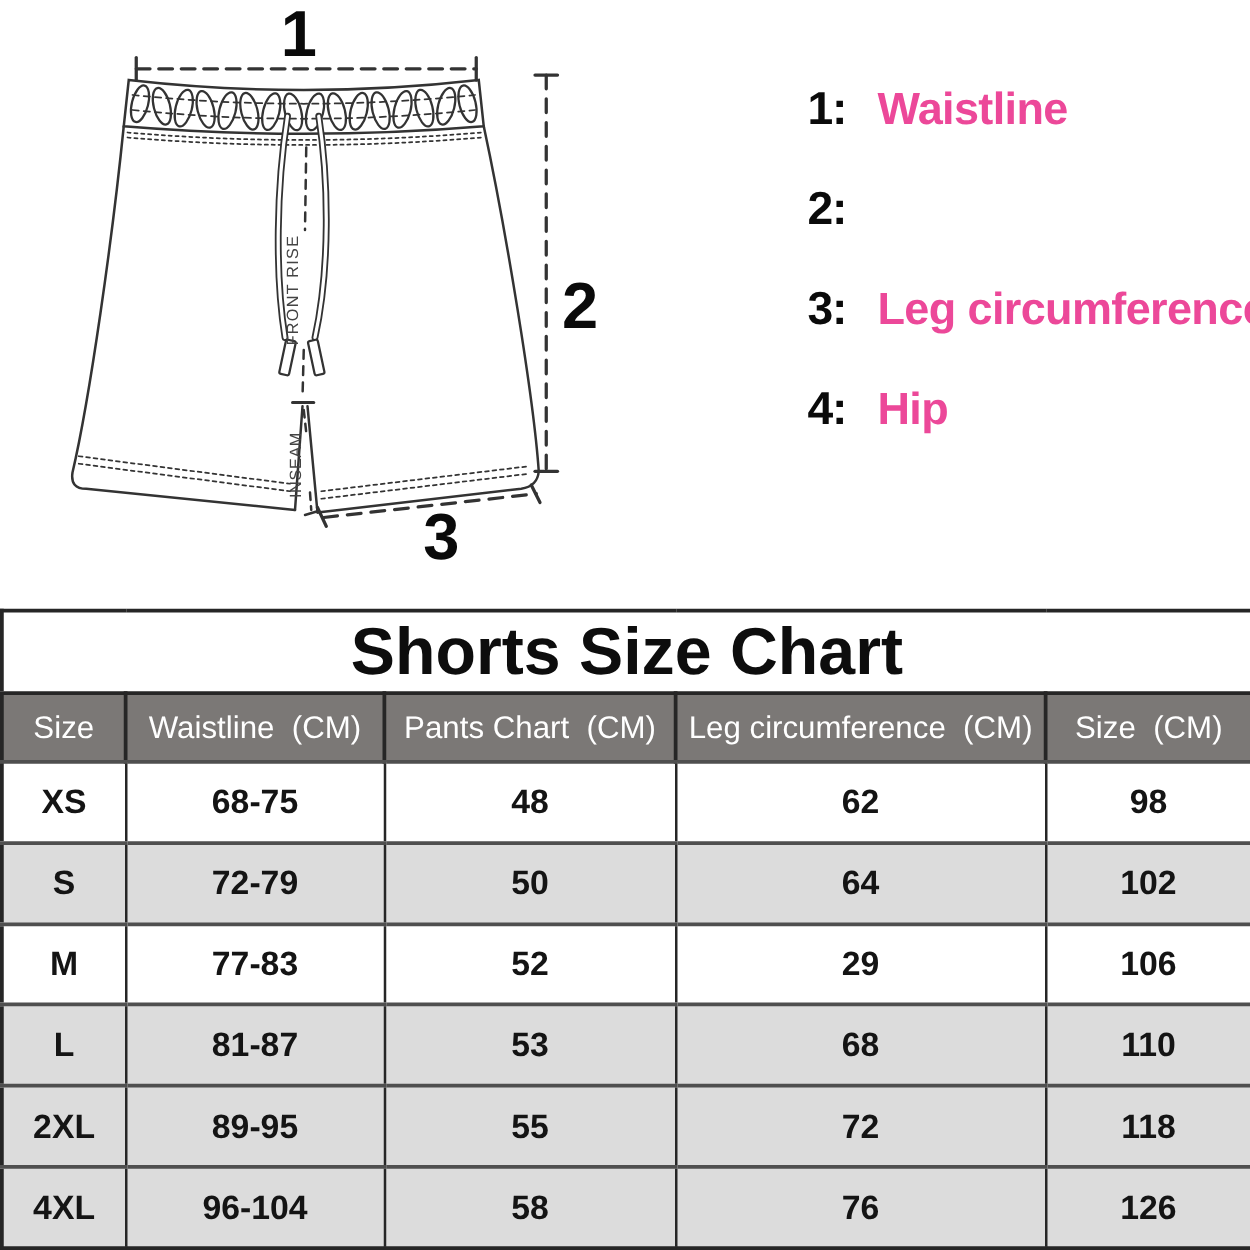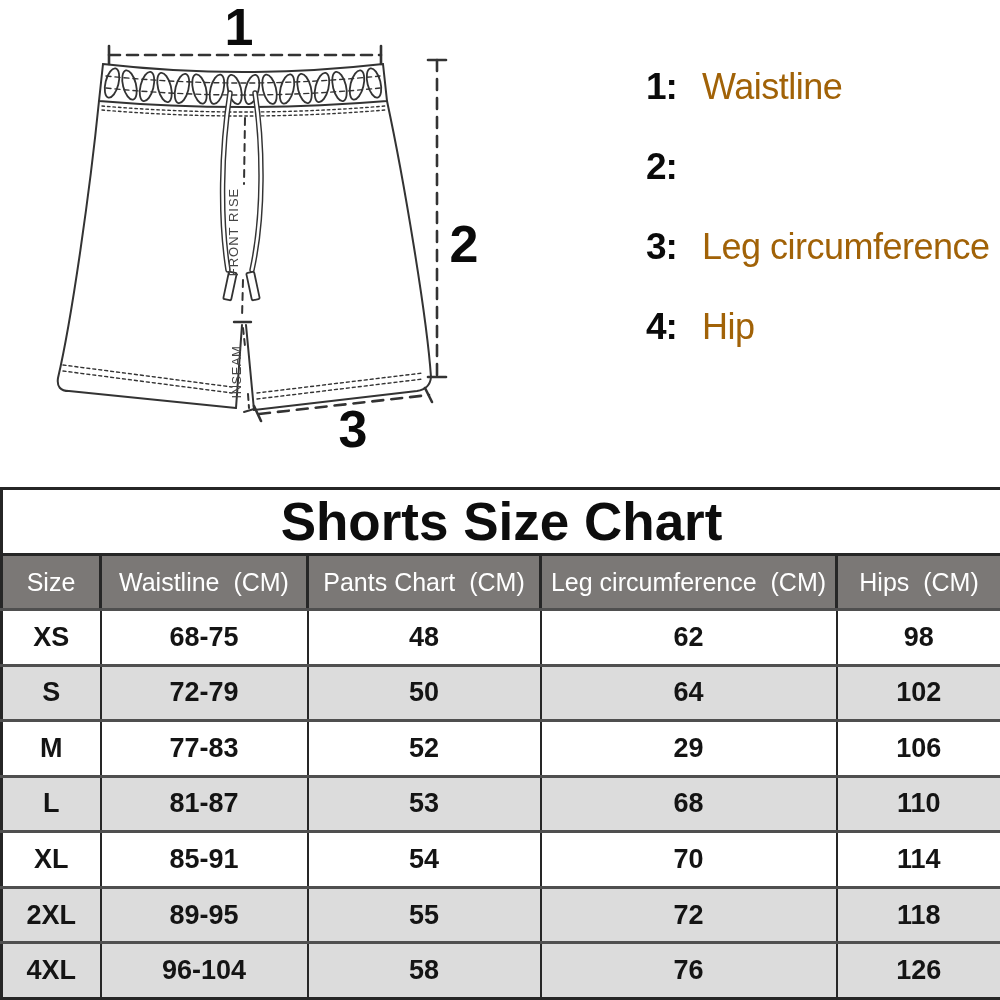--- a/index.html
+++ b/index.html
@@ -10,21 +10,21 @@
   }
   
   .diagram-svg{position:absolute;left:0;top:0;}
   .legend{position:absolute;left:646px;top:66px;width:350px;}
   .legend-row{display:flex;align-items:baseline;height:40px;margin-bottom:40px;}
   .legend-num{
     display:inline-block;width:56px;flex:0 0 56px;
     font-size:37px;font-weight:bold;color:#0a0a0a;letter-spacing:-1px;
   }
   .legend-label{
-    font-size:36px;font-weight:normal;color:#a16207;letter-spacing:-0.5px;white-space:pre;
+    font-size:36px;font-weight:bold;color:#ec4899;letter-spacing:-0.5px;white-space:pre;
   }
   
   table.chart{
     position:absolute;left:0;top:487px;width:1000px;height:513px;
     border-collapse:collapse;table-layout:fixed;
     border:3px solid var(--grid-dark,#262626);
   }
   th.title{
     background:var(--row-bg,#ffffff);
     font-size:53px;font-weight:bold;color:#0d0d0d;
@@ -173,21 +173,21 @@
   </colgroup>
   <thead>
     <tr>
       <th class="title" colspan="5">Shorts Size Chart</th>
     </tr>
     <tr class="head">
       <th>Size</th>
       <th>Waistline  (CM)</th>
       <th>Pants Chart  (CM)</th>
       <th>Leg circumference  (CM)</th>
-      <th>Hips  (CM)</th>
+      <th>Size  (CM)</th>
     </tr>
   </thead>
   <tbody>
     <tr>
       <td>XS</td>
       <td>68-75</td>
       <td>48</td>
       <td>62</td>
       <td>98</td>
     </tr>
@@ -205,27 +205,20 @@
       <td>29</td>
       <td>106</td>
     </tr>
     <tr class="alt">
       <td>L</td>
       <td>81-87</td>
       <td>53</td>
       <td>68</td>
       <td>110</td>
     </tr>
-    <tr>
-      <td>XL</td>
-      <td>85-91</td>
-      <td>54</td>
-      <td>70</td>
-      <td>114</td>
-    </tr>
     <tr class="alt">
       <td>2XL</td>
       <td>89-95</td>
       <td>55</td>
       <td>72</td>
       <td>118</td>
     </tr>
     <tr class="alt">
       <td>4XL</td>
       <td>96-104</td>

